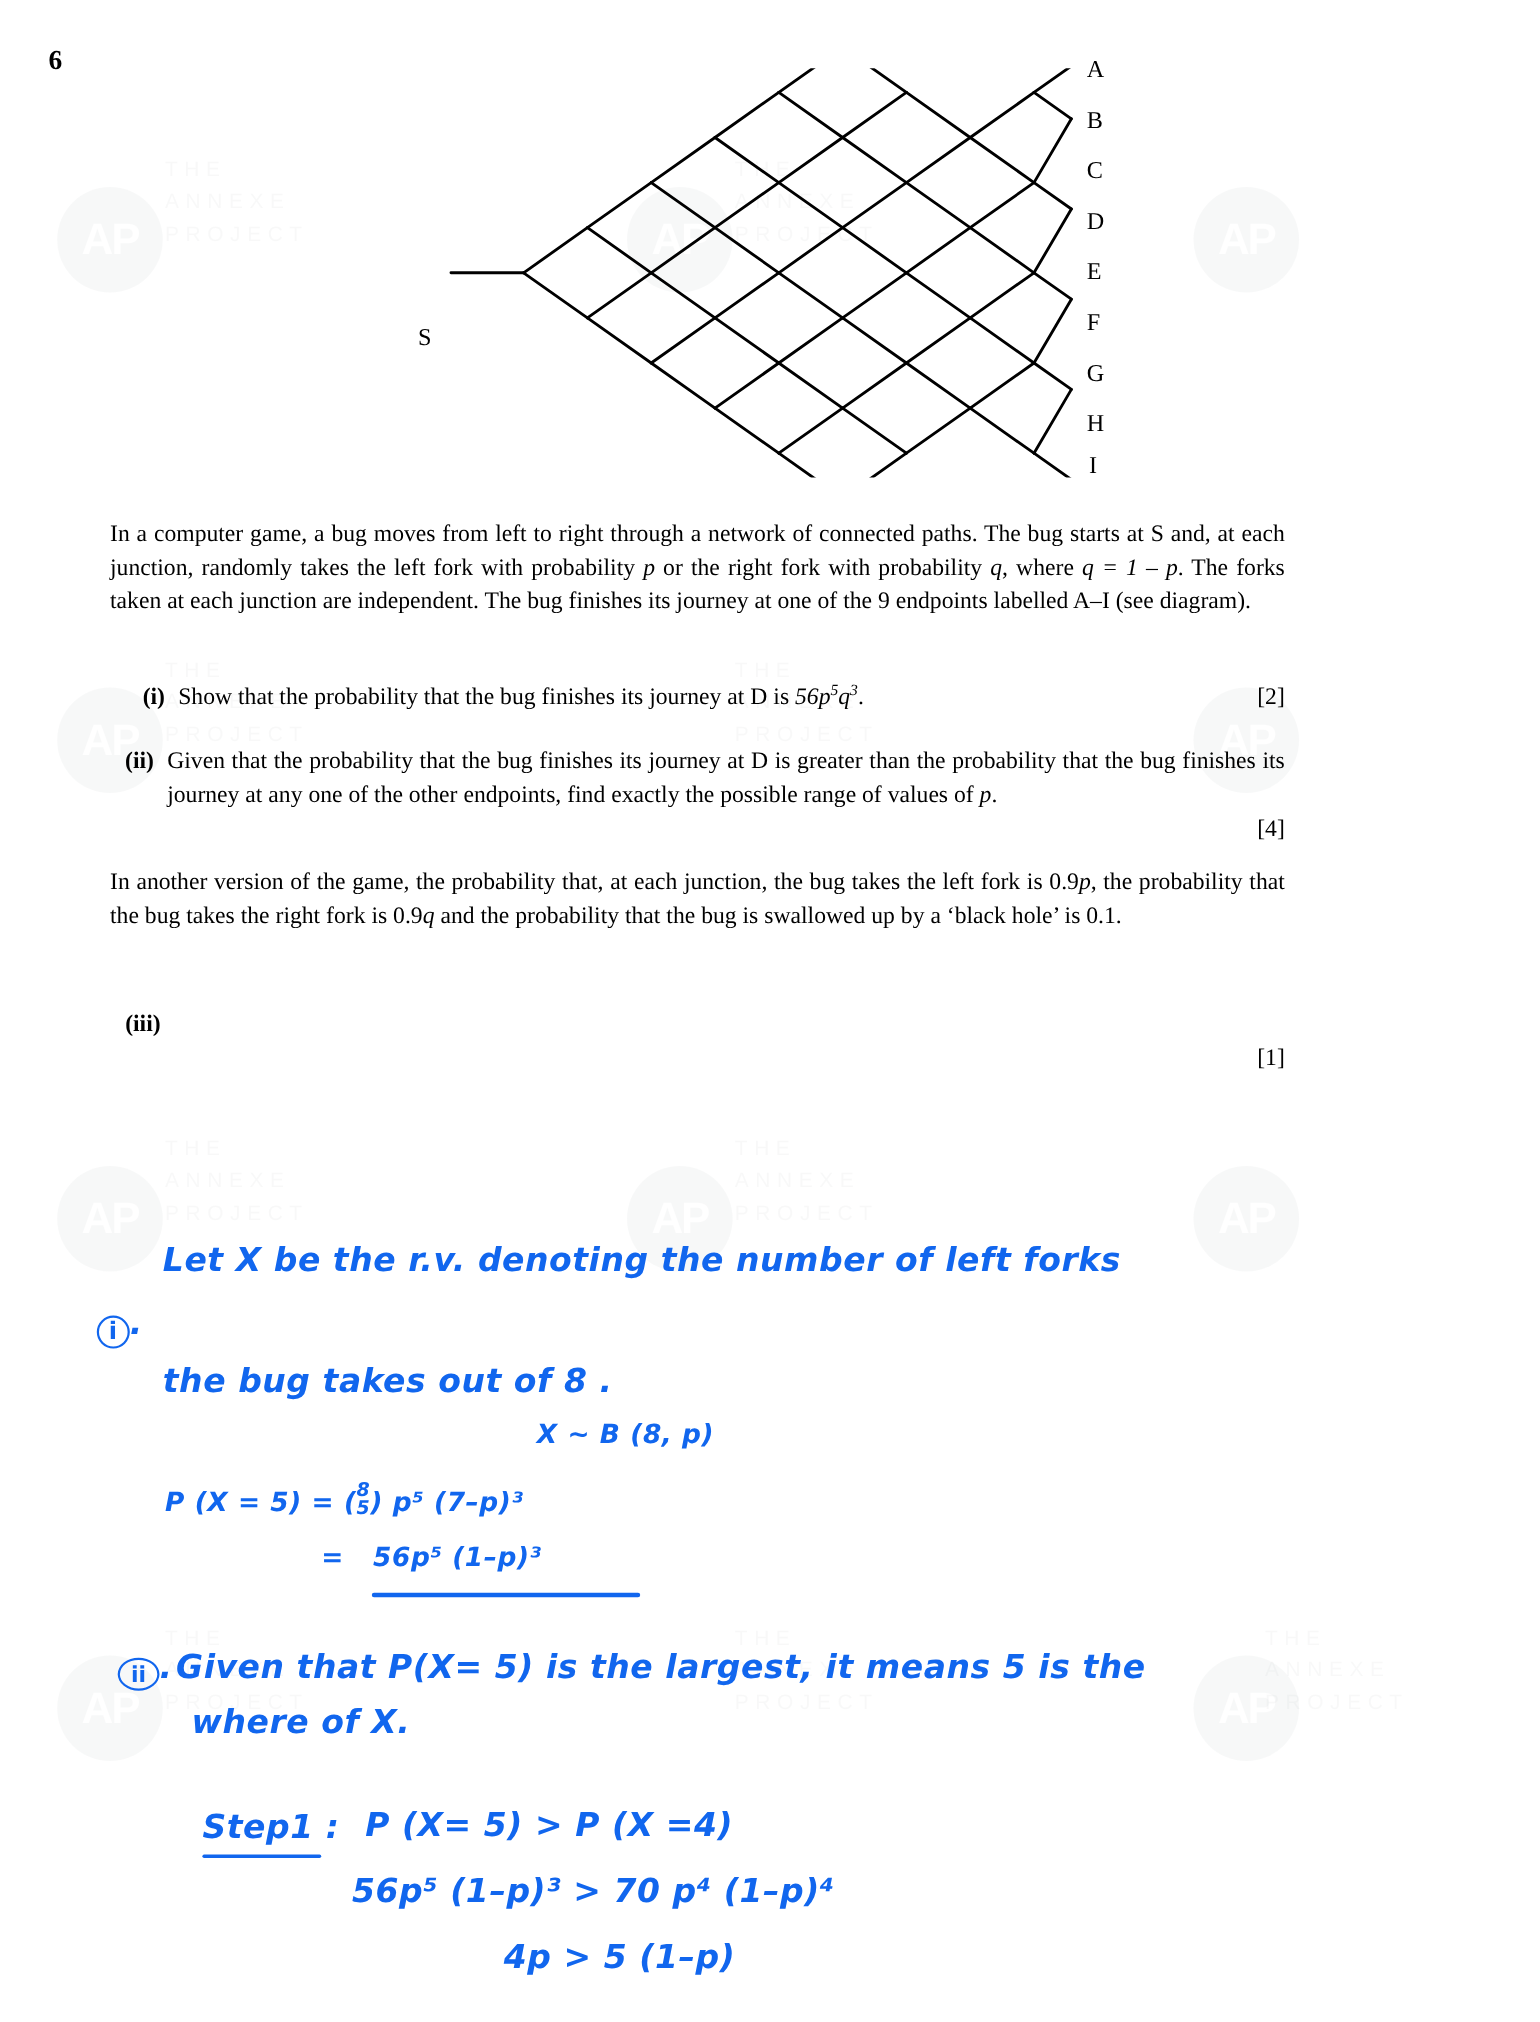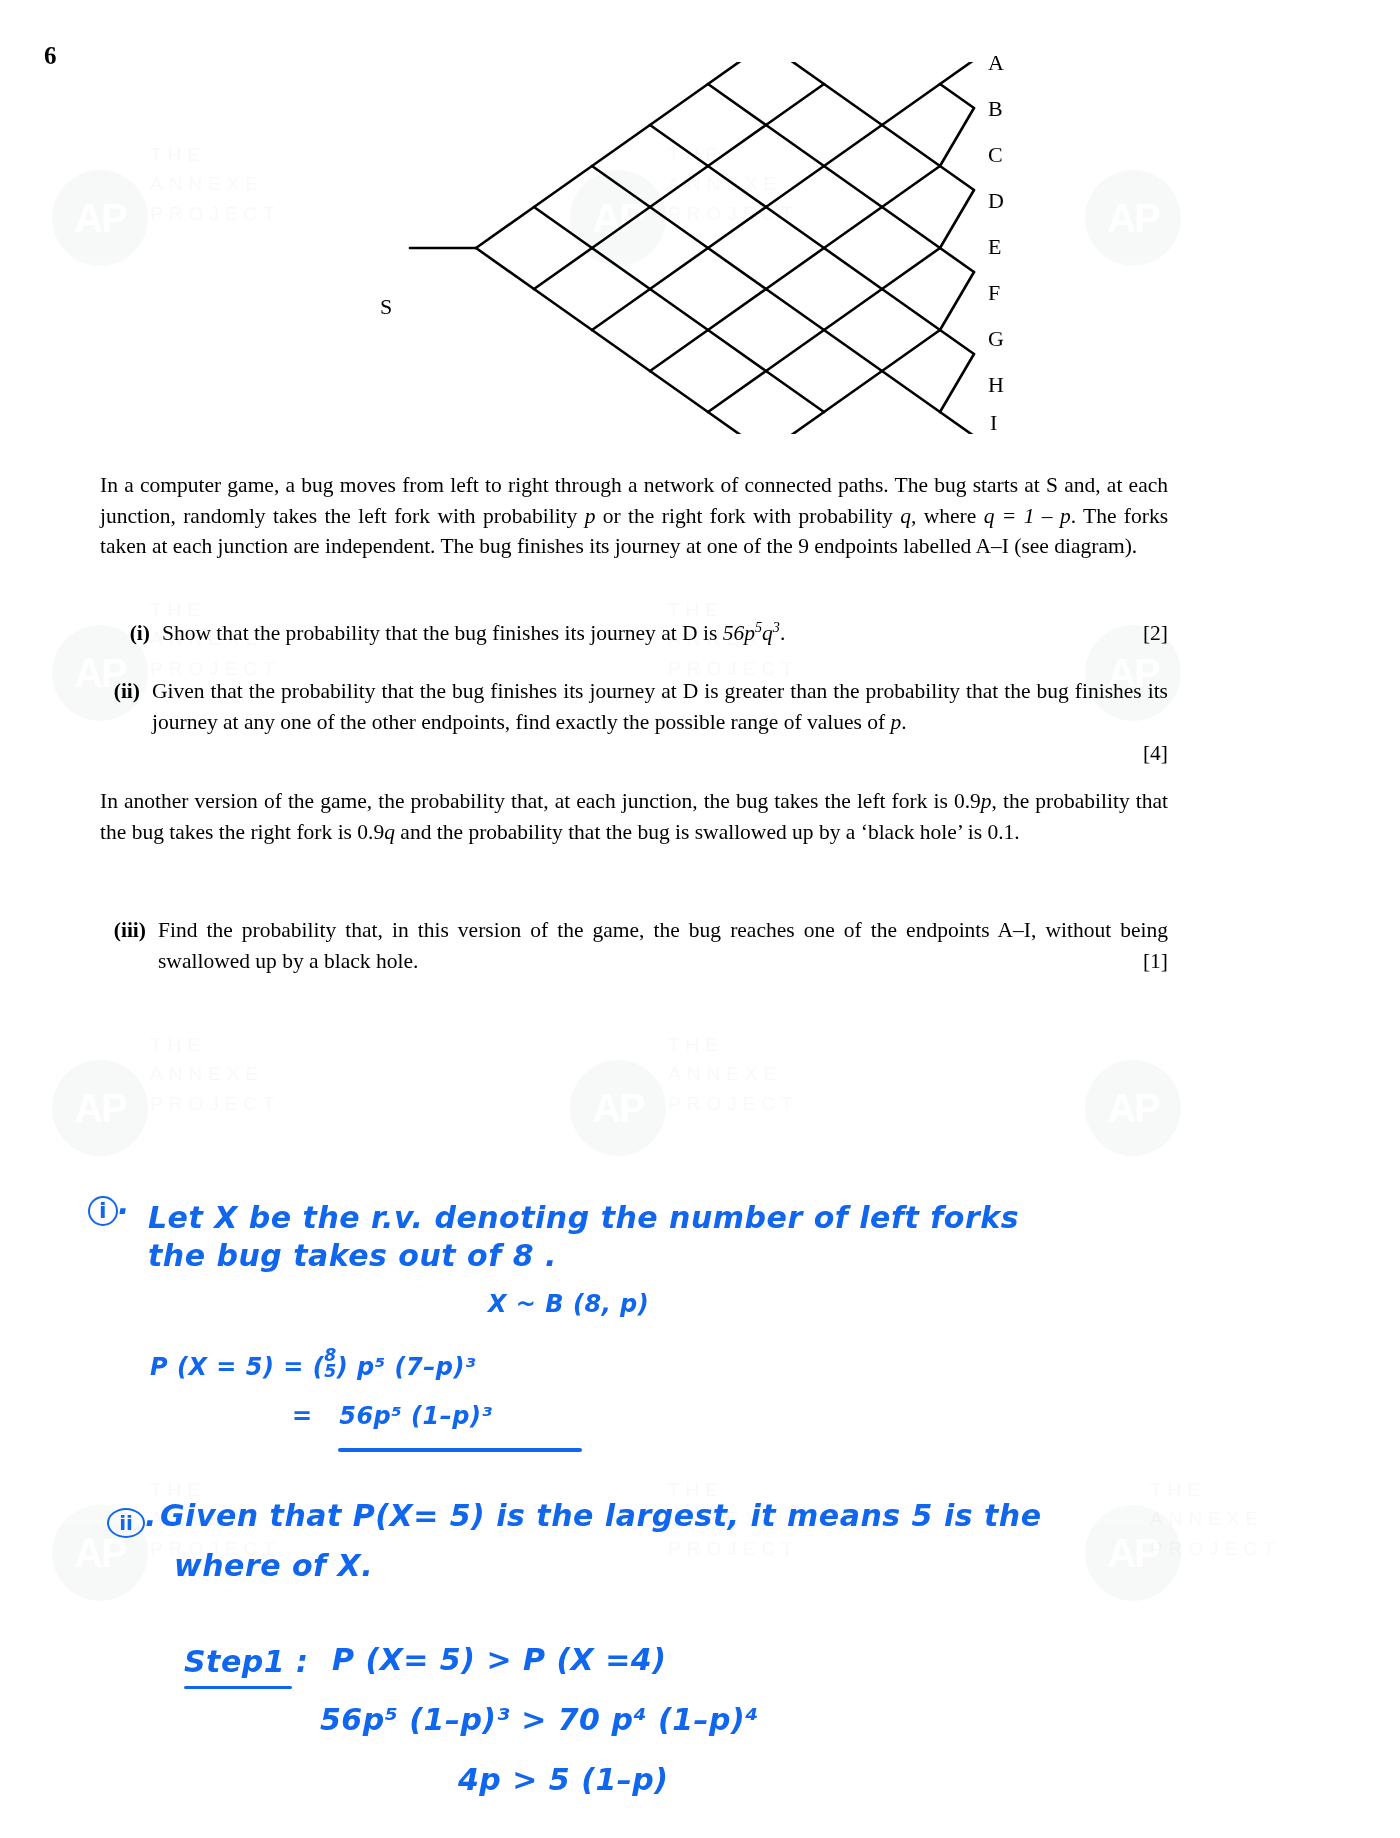--- a/index.html
+++ b/index.html
@@ -337,27 +337,27 @@
   <div class="qnum">(ii)</div>
   <div class="qbody"><span>Given that the probability that the bug finishes its journey at D is greater than the probability that the bug finishes its journey at any one of the other endpoints, find exactly the possible range of values of </span><i>p</i><span>.</span>
      <span class="marks" style="top:62px;">[4]</span>
   </div>
 </div>
 
 <div class="body-text para2"><span>In another version of the game, the probability that, at each junction, the bug takes the left fork is 0.9</span><i>p</i><span>, the probability that the bug takes the right fork is 0.9</span><i>q</i><span> and the probability that the bug is swallowed up by a ‘black hole’ is 0.1.</span></div>
 
 <div class="qitem q-iii">
   <div class="qnum" style="width:62px; flex:0 0 62px;">(iii)</div>
-  <div class="qbody"><span>Find the probability that, in this version of the game, the bug reaches one of the endpoints A–I, without being swallowed up by a black hole.</span>
+  <div class="qbody">
      <span class="marks" style="top:31px;">[1]</span>
   </div>
 </div>
 
 <div class="hw hw-ln" style="left:88px; top:1186px;"><span class="circ">i</span>.</div>
-<div class="hw hw-ln" style="left:148px; top:1200px;font-style:italic;">Let X be the r.v. denoting the number of left forks</div>
+<div class="hw hw-ln" style="left:148px; top:1128px;font-style:italic;">Let X be the r.v. denoting the number of left forks</div>
 <div class="hw hw-ln" style="left:148px; top:1238px;">the bug takes out of 8 .</div>
 <div class="hw hw-md" style="left:488px; top:1290px;">X ~ B (8, p)</div>
 
 <div class="hw hw-md" style="left:150px; top:1348px;"><span>P (X = 5) =</span> (<span class="frac"><span>8</span><br><span>5</span></span>) <span>p⁵ (7–p)³</span></div>
 
 <div class="hw hw-md" style="left:292px; top:1402px;">=   56p⁵ (1–p)³</div>
 <div class="uline" style="left:338px; top:1448px; width:244px;"></div>
 
 <div class="hw hw-ln" style="left:107px; top:1498px;"><span class="circ wide">ii</span>.</div>
 <div class="hw hw-ln" style="left:160px; top:1498px;">Given that P(X= 5) is the largest, it means 5 is the</div>

